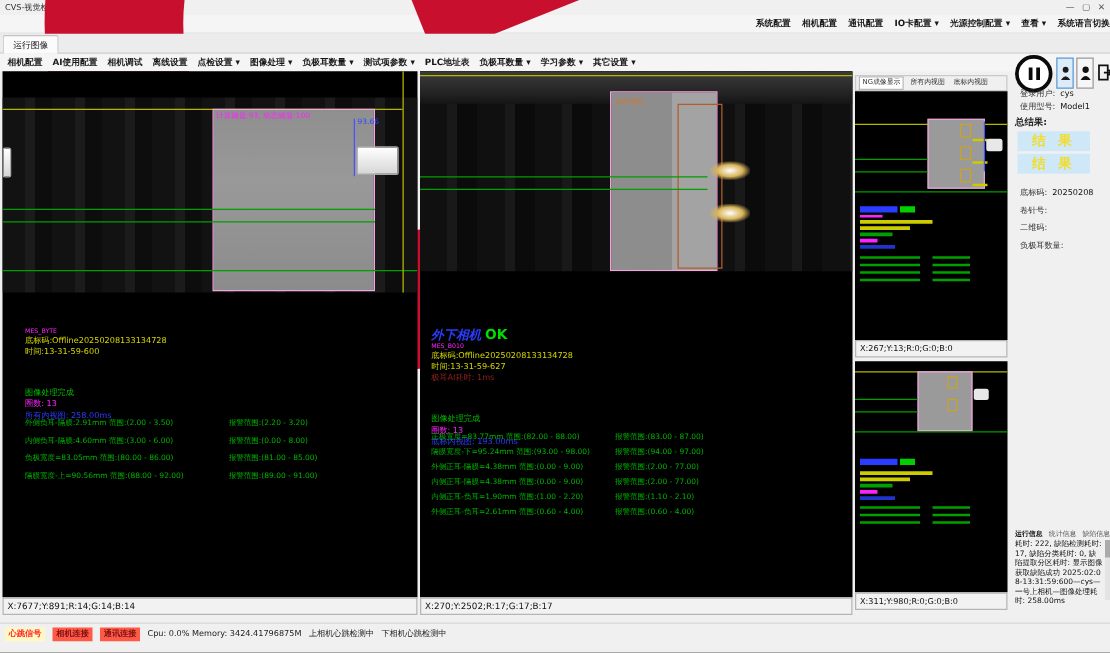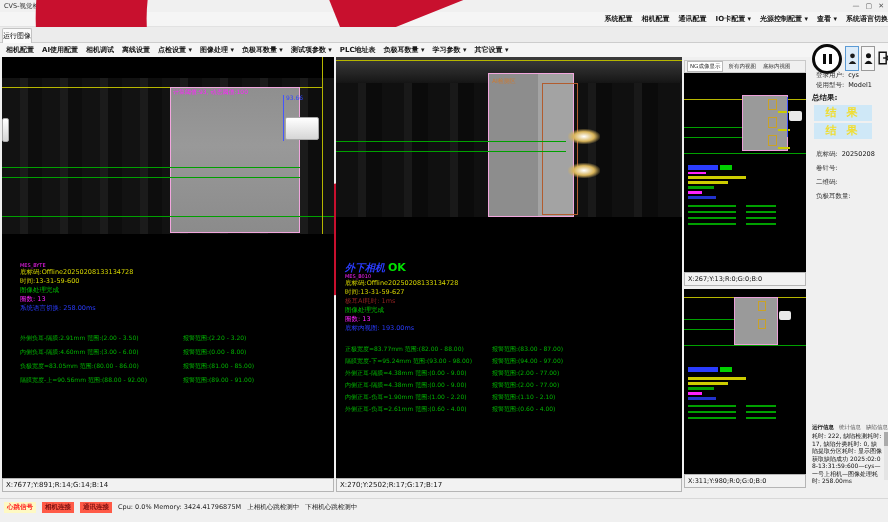--- a/index.html
+++ b/index.html
@@ -10,21 +10,21 @@
   
   .titlebar{position:absolute;left:0;top:0;width:100%;height:12px;background:#f0f0f0;
     font-size:6.5px;color:#333;line-height:12px;padding-left:4px;}
   .win-controls{position:absolute;right:4px;top:0;height:12px;display:flex;gap:6px;
     font-size:7px;color:#555;line-height:12px;}
   .menubar{position:absolute;left:0;top:12px;width:100%;height:15px;background:#f5f5f5;
     border-bottom:1px solid #e2e2e2;display:flex;align-items:center;gap:9px;padding-left:4px;
     font-size:7px;font-weight:600;color:#181818;}
   .menubar .mi{white-space:nowrap;cursor:default;}
   .tabrow{position:absolute;left:0;top:27px;width:100%;height:16px;background:#ececec;border-bottom:1px solid #cdcdcd;}
-  .viewtab{position:absolute;left:2px;top:1px;width:30px;height:15px;background:#fbfbfb;
+  .viewtab{position:absolute;left:2px;top:1px;width:45px;height:15px;background:#fbfbfb;
     border:1px solid #c3c3c3;border-bottom:none;border-radius:2px 2px 0 0;
     font-size:7px;text-align:center;line-height:14px;color:#111;}
   .toolbar{position:absolute;left:0;top:43px;width:100%;height:14px;background:#f5f5f5;
     display:flex;align-items:center;gap:8px;padding-left:6px;font-size:7px;font-weight:600;color:#181818;}
   .toolbar .ti{white-space:nowrap;cursor:default;}
 
   
   .panel{position:absolute;background:#000;overflow:hidden;}
   #panel-left{left:2px;top:57px;width:332px;height:421px;}
   #panel-mid{left:336px;top:57px;width:346px;height:421px;}
@@ -51,21 +51,21 @@
   .glow{position:absolute;background:radial-gradient(ellipse at center,#fff 0%,#d8b45a 45%,rgba(0,0,0,0) 75%);}
 
   .result-block{position:absolute;width:310px;}
   #panel-left .result-block{left:18px;top:205px;}
   #panel-mid .result-block{left:9px;top:205px;}
   .rb-title{font-size:10px;font-weight:bold;line-height:11px;white-space:nowrap;}
   .rb-title .cam{color:#2a3cff;font-style:italic;}
   .rb-title .ok{color:#00e000;margin-left:3px;font-size:11px;font-style:normal;}
   .rb-mes{font-size:5px;color:#ff22ff;line-height:6px;}
   .rb-line{font-size:6.5px;line-height:9px;white-space:nowrap;}
-  .c-yellow{color:#d6d600;} .c-green{color:#00c000;} .c-mag{color:#ff22ff;}
+  .c-yellow{color:#d6d600;} .c-green{color:#00c000;margin-top:24px;} .c-mag{color:#ff22ff;}
   .c-blue{color:#2a3cff;} .c-dred{color:#8b2020;}
 
   .meas{position:absolute;}
   #panel-left .meas{left:18px;top:277px;width:310px;}
   #panel-mid .meas{left:9px;top:288px;width:330px;}
   .mrow{position:relative;height:14px;font-size:6px;color:#00b400;white-space:nowrap;}
   #panel-mid .mrow{height:12px;}
   .mrow .alarm{position:absolute;top:0;}
   #panel-left .mrow .alarm{left:163px;}
   #panel-mid .mrow .alarm{left:147px;}
@@ -173,21 +173,21 @@
       <div class="connector" style="left:0;top:40px;width:7px;height:24px;"></div>
     </div>
     <div class="vline yellow" style="left:320px;top:0;height:177px;"></div>
 
     <div class="result-block">
       <div class="rb-mes">MES_BYTE</div>
       <div class="rb-line c-yellow">底标码:Offline20250208133134728</div>
       <div class="rb-line c-yellow">时间:13-31-59-600</div>
       <div class="rb-line c-green">图像处理完成</div>
       <div class="rb-line c-mag">圈数: 13</div>
-      <div class="rb-line c-blue">系统语言切换: 258.00ms</div>
+      <div class="rb-line c-blue">所有内视图: 258.00ms</div>
     </div>
 
     <div class="meas">
       <div class="mrow"><span>外侧负耳-隔膜:2.91mm 范围:(2.00 - 3.50)</span><span class="alarm">报警范围:(2.20 - 3.20)</span></div>
       <div class="mrow"><span>内侧负耳-隔膜:4.60mm 范围:(3.00 - 6.00)</span><span class="alarm">报警范围:(0.00 - 8.00)</span></div>
       <div class="mrow"><span>负极宽度=83.05mm 范围:(80.00 - 86.00)</span><span class="alarm">报警范围:(81.00 - 85.00)</span></div>
       <div class="mrow"><span>隔膜宽度-上=90.56mm 范围:(88.00 - 92.00)</span><span class="alarm">报警范围:(89.00 - 91.00)</span></div>
     </div>
   </div>
   <div class="coordbar" style="left:2px;top:478px;width:332px;">X:7677;Y:891;R:14;G:14;B:14</div>

